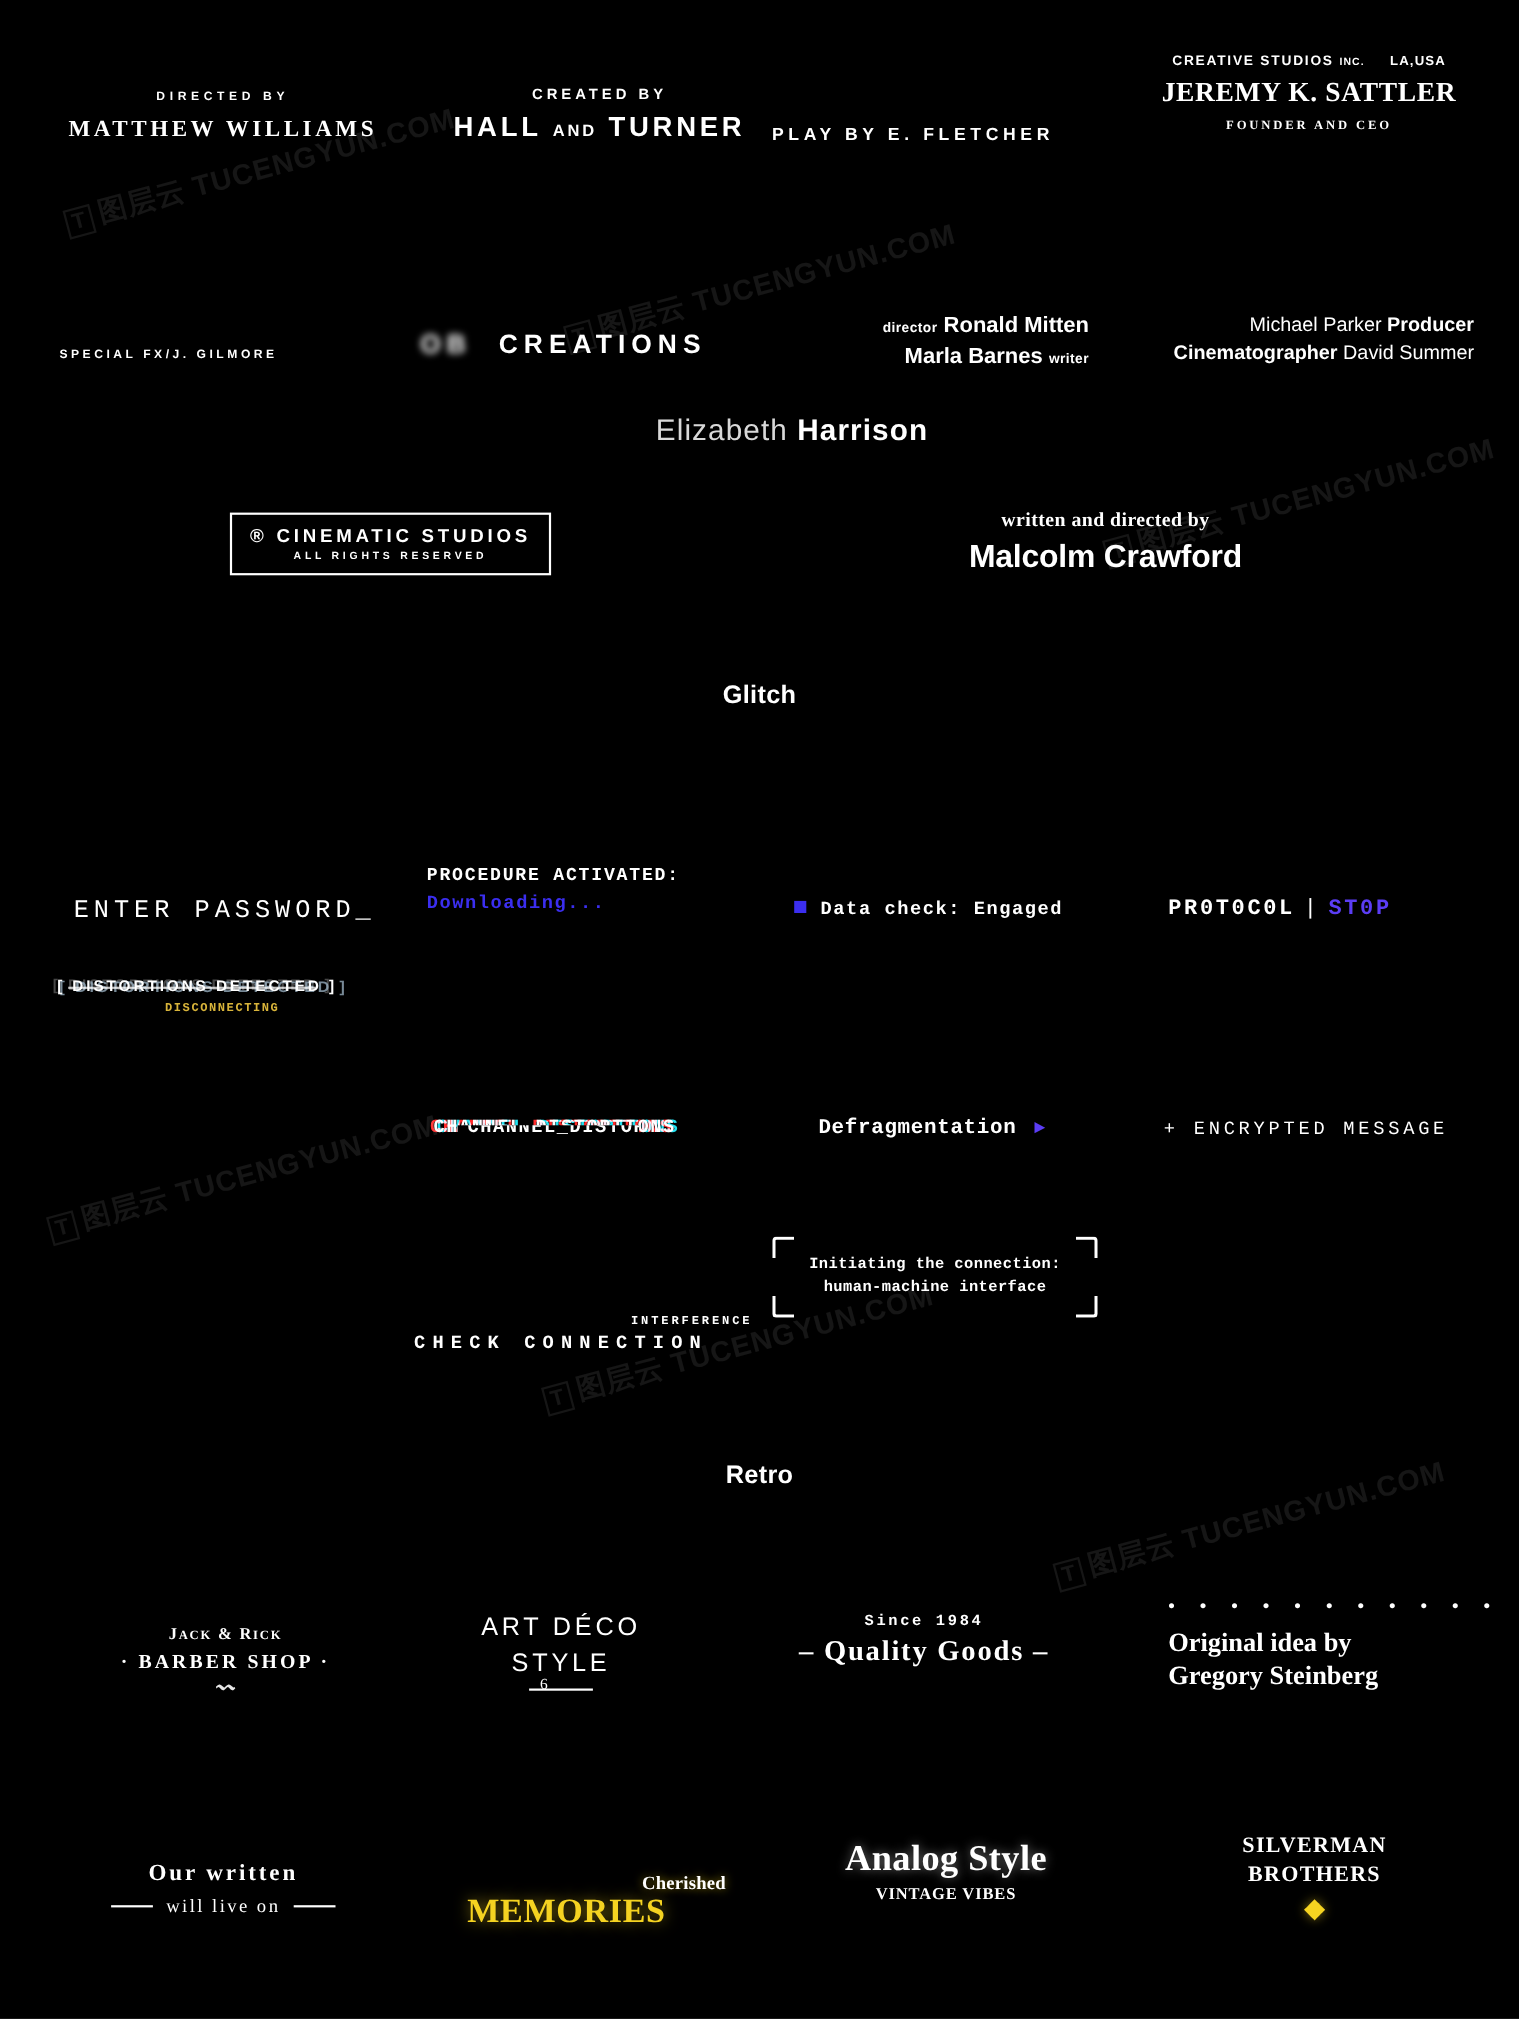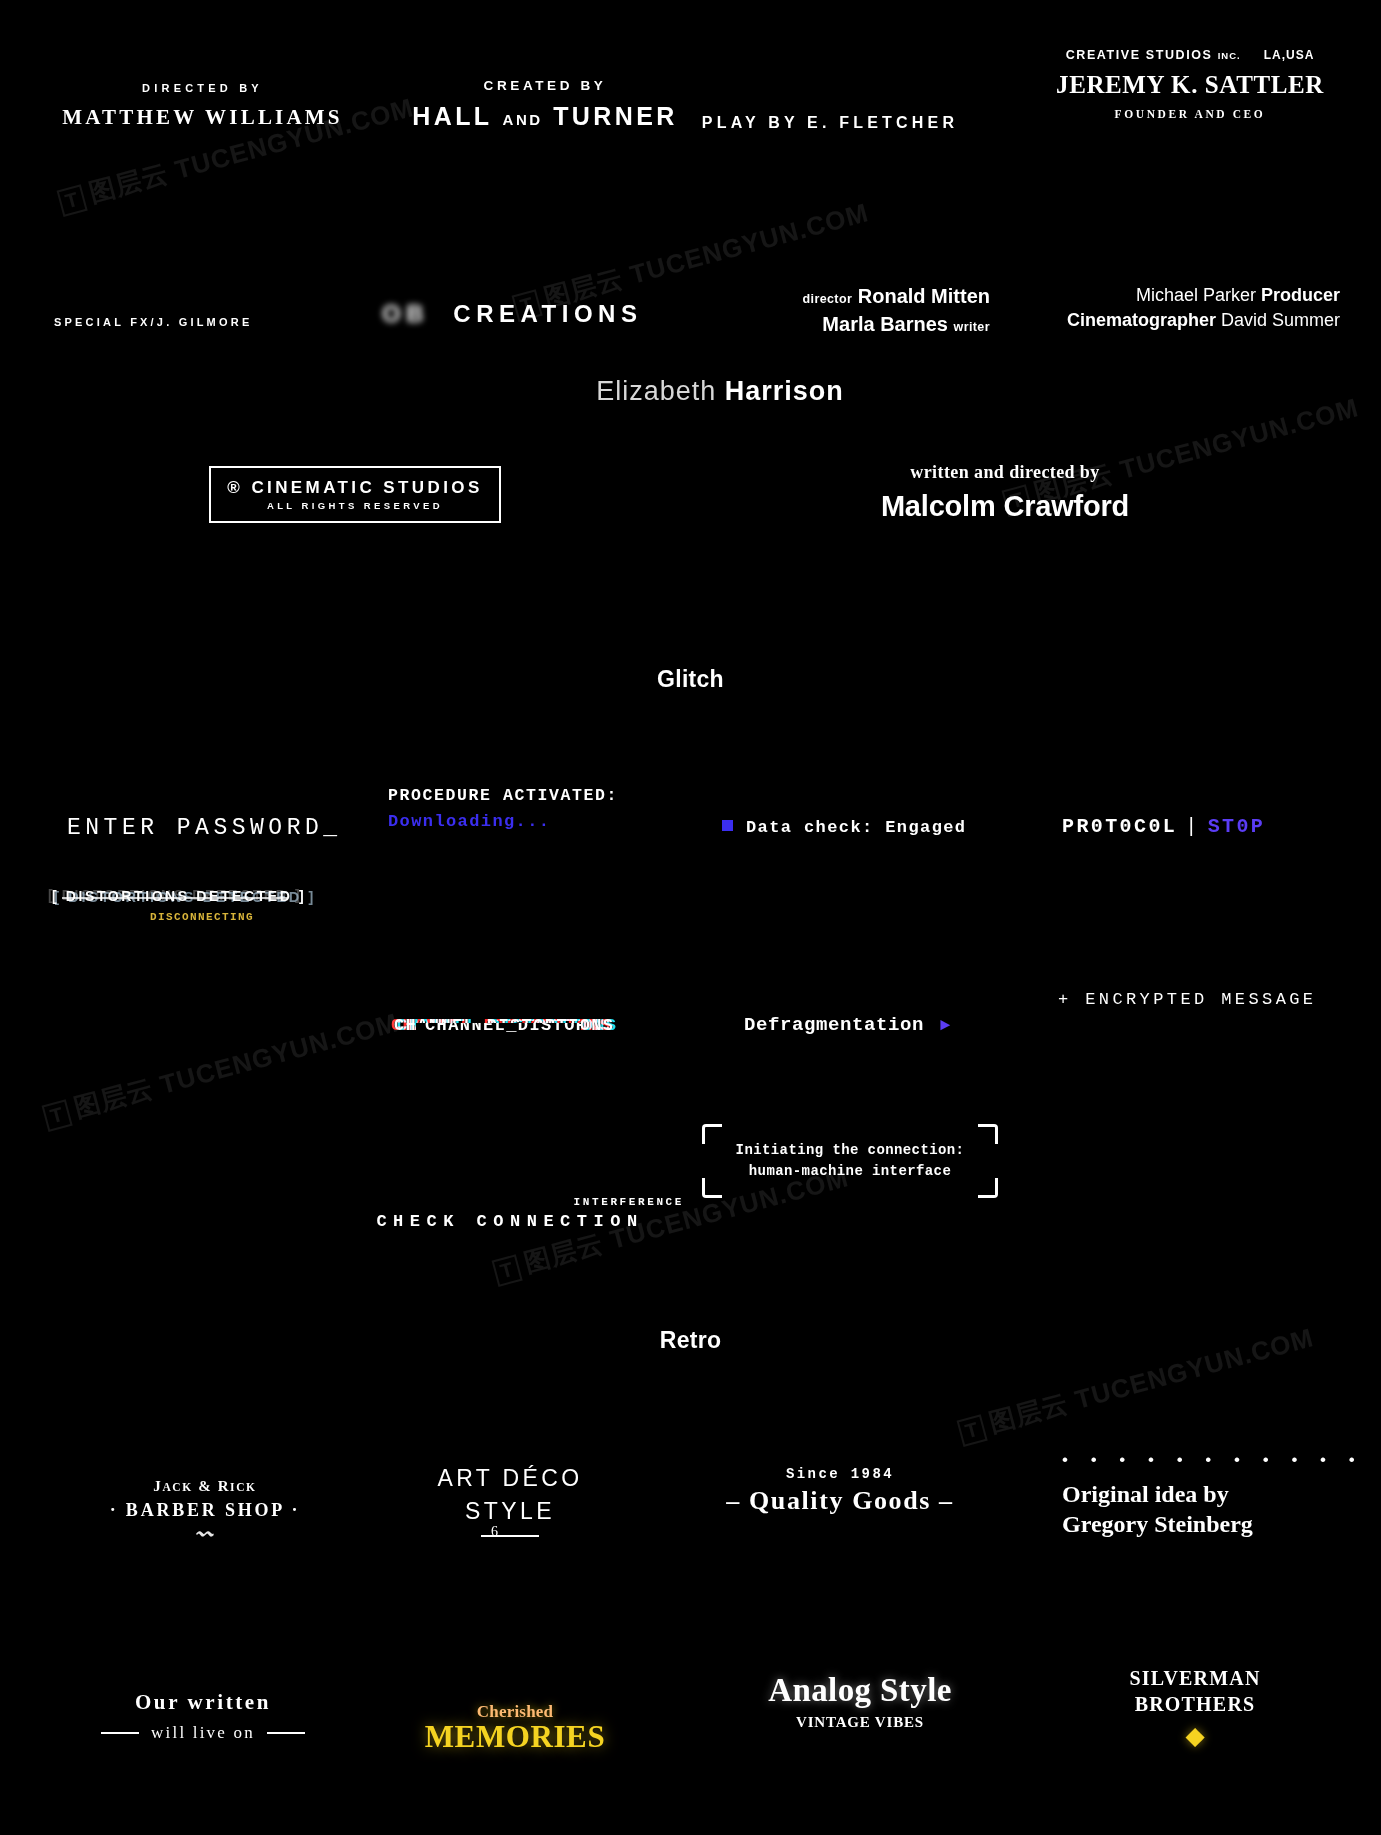--- a/index.html
+++ b/index.html
@@ -447,23 +447,24 @@
     font-family: "Liberation Serif", serif;
     font-weight: 400;
     font-size: 17px;
     letter-spacing: 2.2px;
   }
 
   .cher-1 {
     font-family: "Liberation Serif", serif;
     font-weight: 700;
     font-size: 17px;
-    color: #fdba74;
+    color: #ffffff;
     letter-spacing: 0.2px;
     text-shadow: 0 0 9px rgba(255,221,0,0.55);
+    text-align: right;
   }
   .cher-2 {
     font-family: "Liberation Serif", serif;
     font-weight: 700;
     font-size: 31px;
     color: #f5d321;
     letter-spacing: 0.6px;
     margin-top: -3px;
     text-shadow: 0 0 14px rgba(245,211,33,0.55);
   }
@@ -599,21 +600,21 @@
   <div class="item center" style="left:135px; top:466px; width:440px;">
     <div class="boxlogo">
       <div class="l1">
         <span>®</span>
         <span>CINEMATIC STUDIOS</span>
       </div>
       <div class="l2">ALL RIGHTS RESERVED</div>
     </div>
   </div>
 
-  <div class="item sec-head" style="top:618px;margin-top:48px;">Glitch</div>
+  <div class="item sec-head" style="top:618px;">Glitch</div>
 
   <div class="item left" style="left:67px; top:815px;">
     <span class="enter-pw">ENTER PASSWORD_</span>
   </div>
 
   <div class="item left" style="left:388px; top:786px;">
     <div class="proc-1">PROCEDURE ACTIVATED:</div>
     <div class="proc-2" style="color:#3b2ef0;">Downloading...</div>
   </div>
 
@@ -643,21 +644,21 @@
       <span class="chan-slice">
           <span>CHANNEL_DISTORTIONS</span>
         </span>
     </div>
   </div>
 
   <div class="item left" style="left:744px; top:1014px;">
     <span class="defrag"><span>Defragmentation</span><span class="arr" style="color:#5b3df5;">►</span></span>
   </div>
 
-  <div class="item left" style="left:1058px; top:990px;">
+  <div class="item left" style="left:1058px; top:1018px;">
     <span class="encmsg">+ ENCRYPTED MESSAGE</span>
   </div>
 
   <div class="item center" style="left:700px; top:1124px; width:300px;">
     <div class="bracket-box">
       <span class="corner tl"></span>
       <span class="corner tr"></span>
       <span class="corner bl"></span>
       <span class="corner br"></span>
       <div class="txt">

